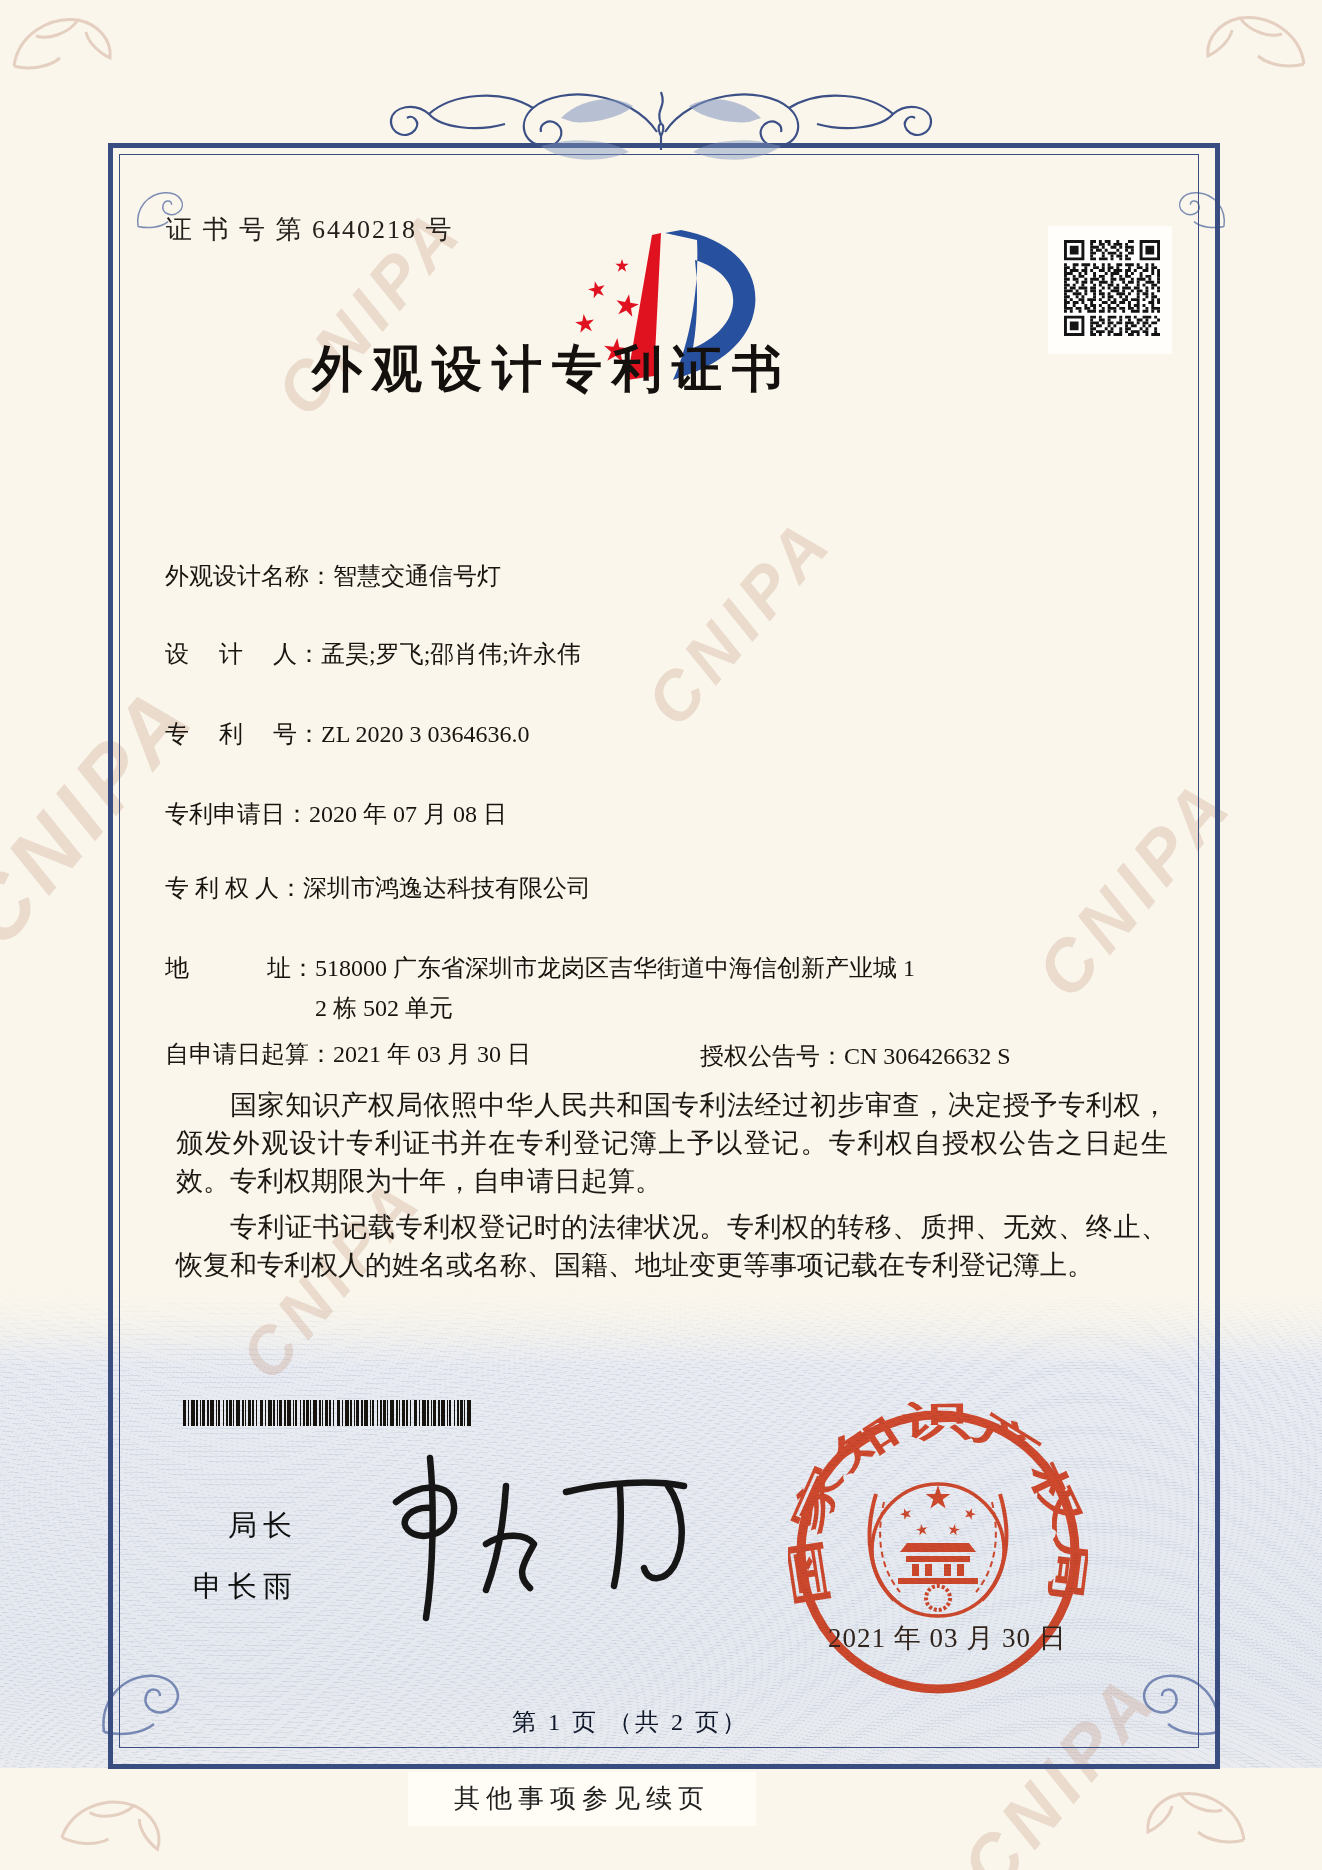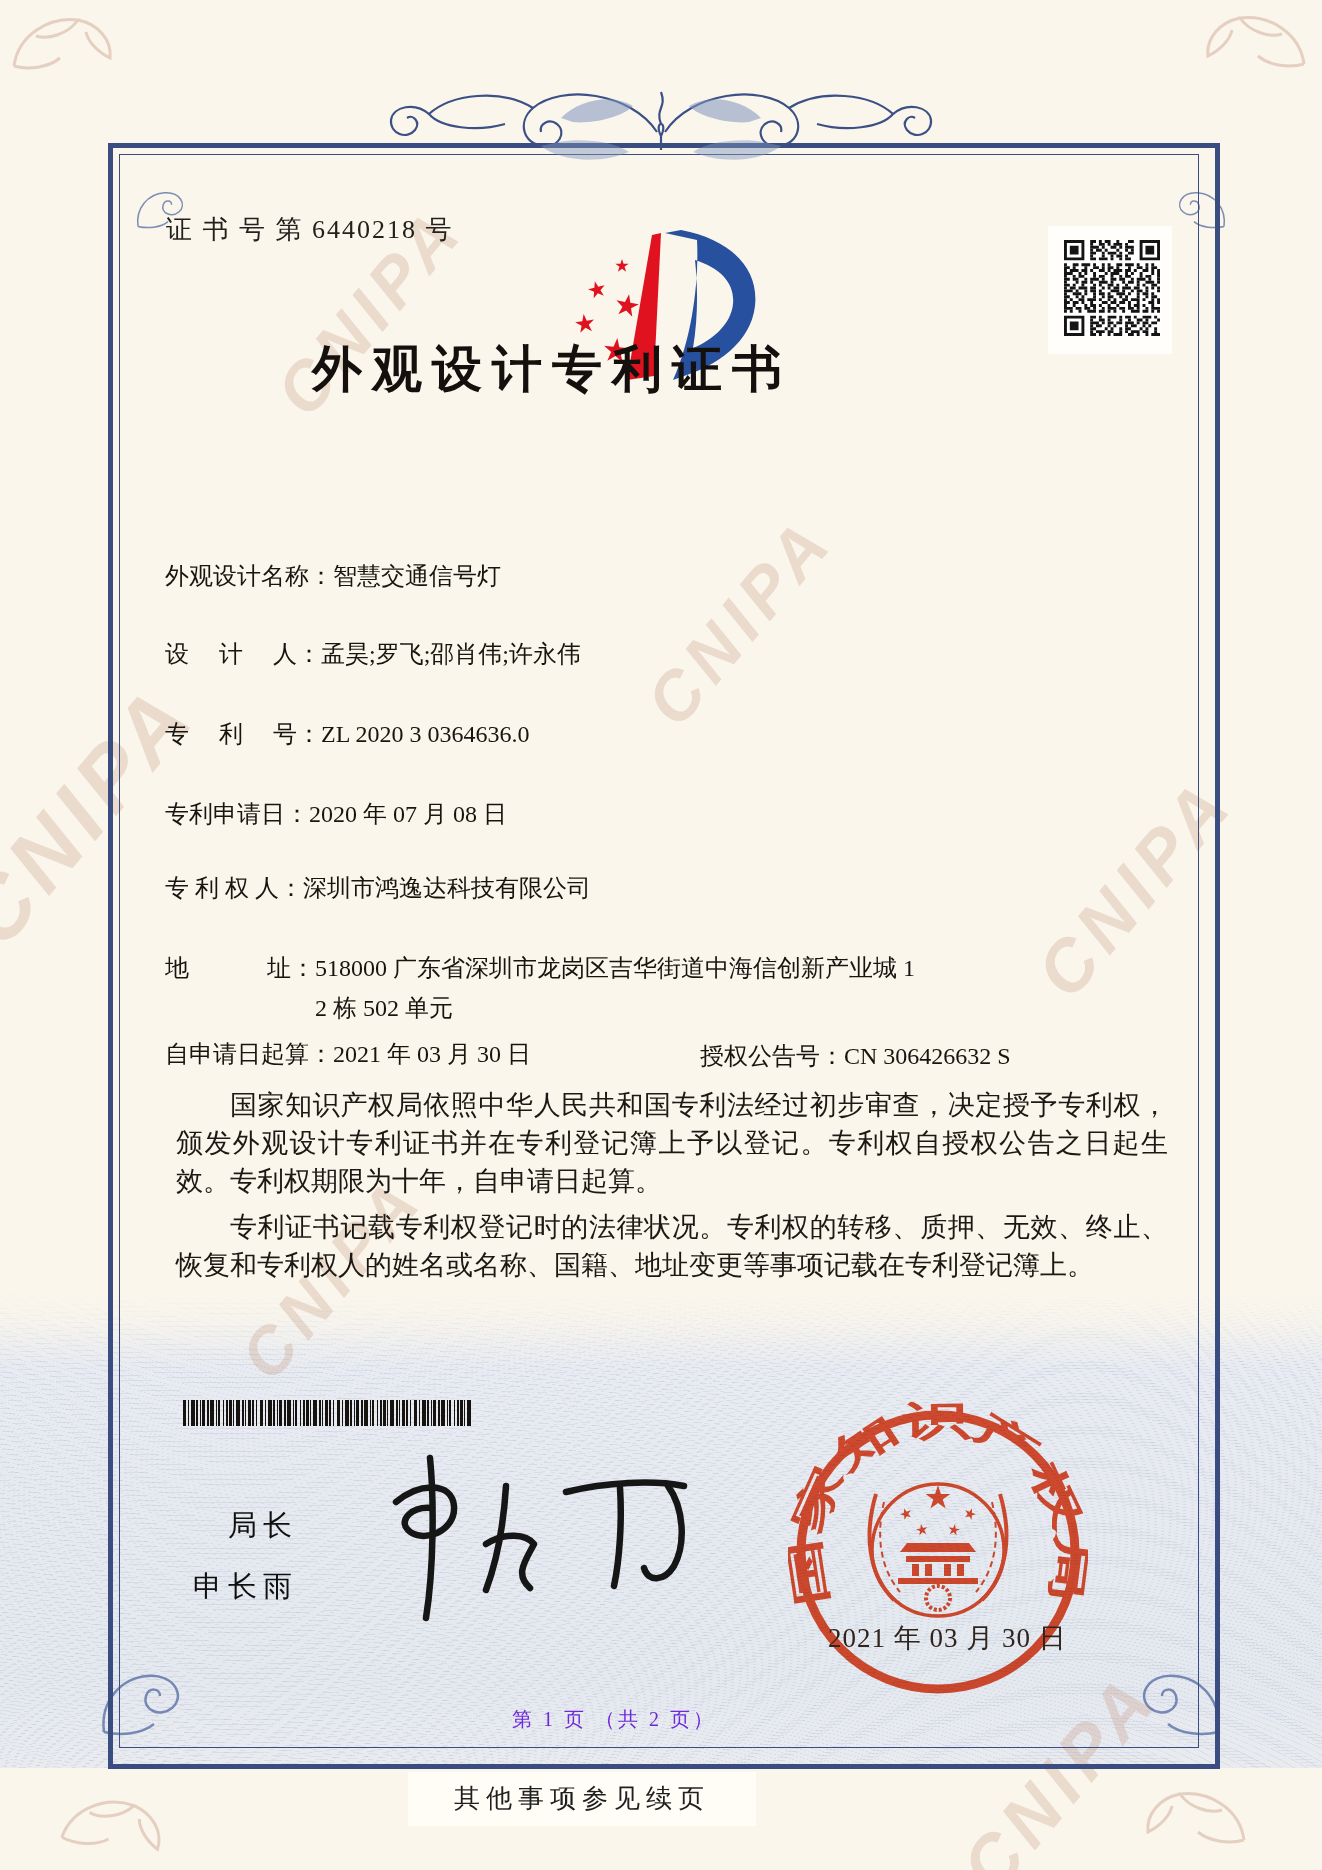--- a/index.html
+++ b/index.html
@@ -56,22 +56,22 @@
   
   .barcode{position:absolute;left:183px;top:1400px;z-index:4;}
   .officer{position:absolute;left:193px;top:1506px;z-index:4;
     font-family:"Liberation Sans","DejaVu Sans",sans-serif;font-weight:500;
     font-size:29px;letter-spacing:6px;color:#101010;}
   .officer div{margin-bottom:21px;text-align:right;}
   .signature{position:absolute;left:368px;top:1448px;z-index:5;}
   .seal{position:absolute;left:788px;top:1402px;z-index:5;mix-blend-mode:multiply;}
   .seal-date{position:absolute;left:828px;top:1620px;z-index:6;font-size:27px;
     letter-spacing:1px;color:#30241c;white-space:nowrap;}
-  .page-no{position:absolute;left:512px;top:1706px;z-index:4;font-size:20px;
-    letter-spacing:3px;color:#6d28d9;}
+  .page-no{position:absolute;left:512px;top:1706px;z-index:4;font-size:24px;
+    letter-spacing:3px;color:#0f172a;}
   .cont-strip{position:absolute;left:408px;top:1772px;width:348px;height:54px;
     background:#fffdf5;z-index:4;text-align:center;}
   .cont-strip span{line-height:54px;font-size:26px;letter-spacing:6px;color:#1f1f1f;}
 </style>
 </head>
 <body>
 
 <div class="page">
 
   <svg width="0" height="0" style="position:absolute" aria-hidden="true">

